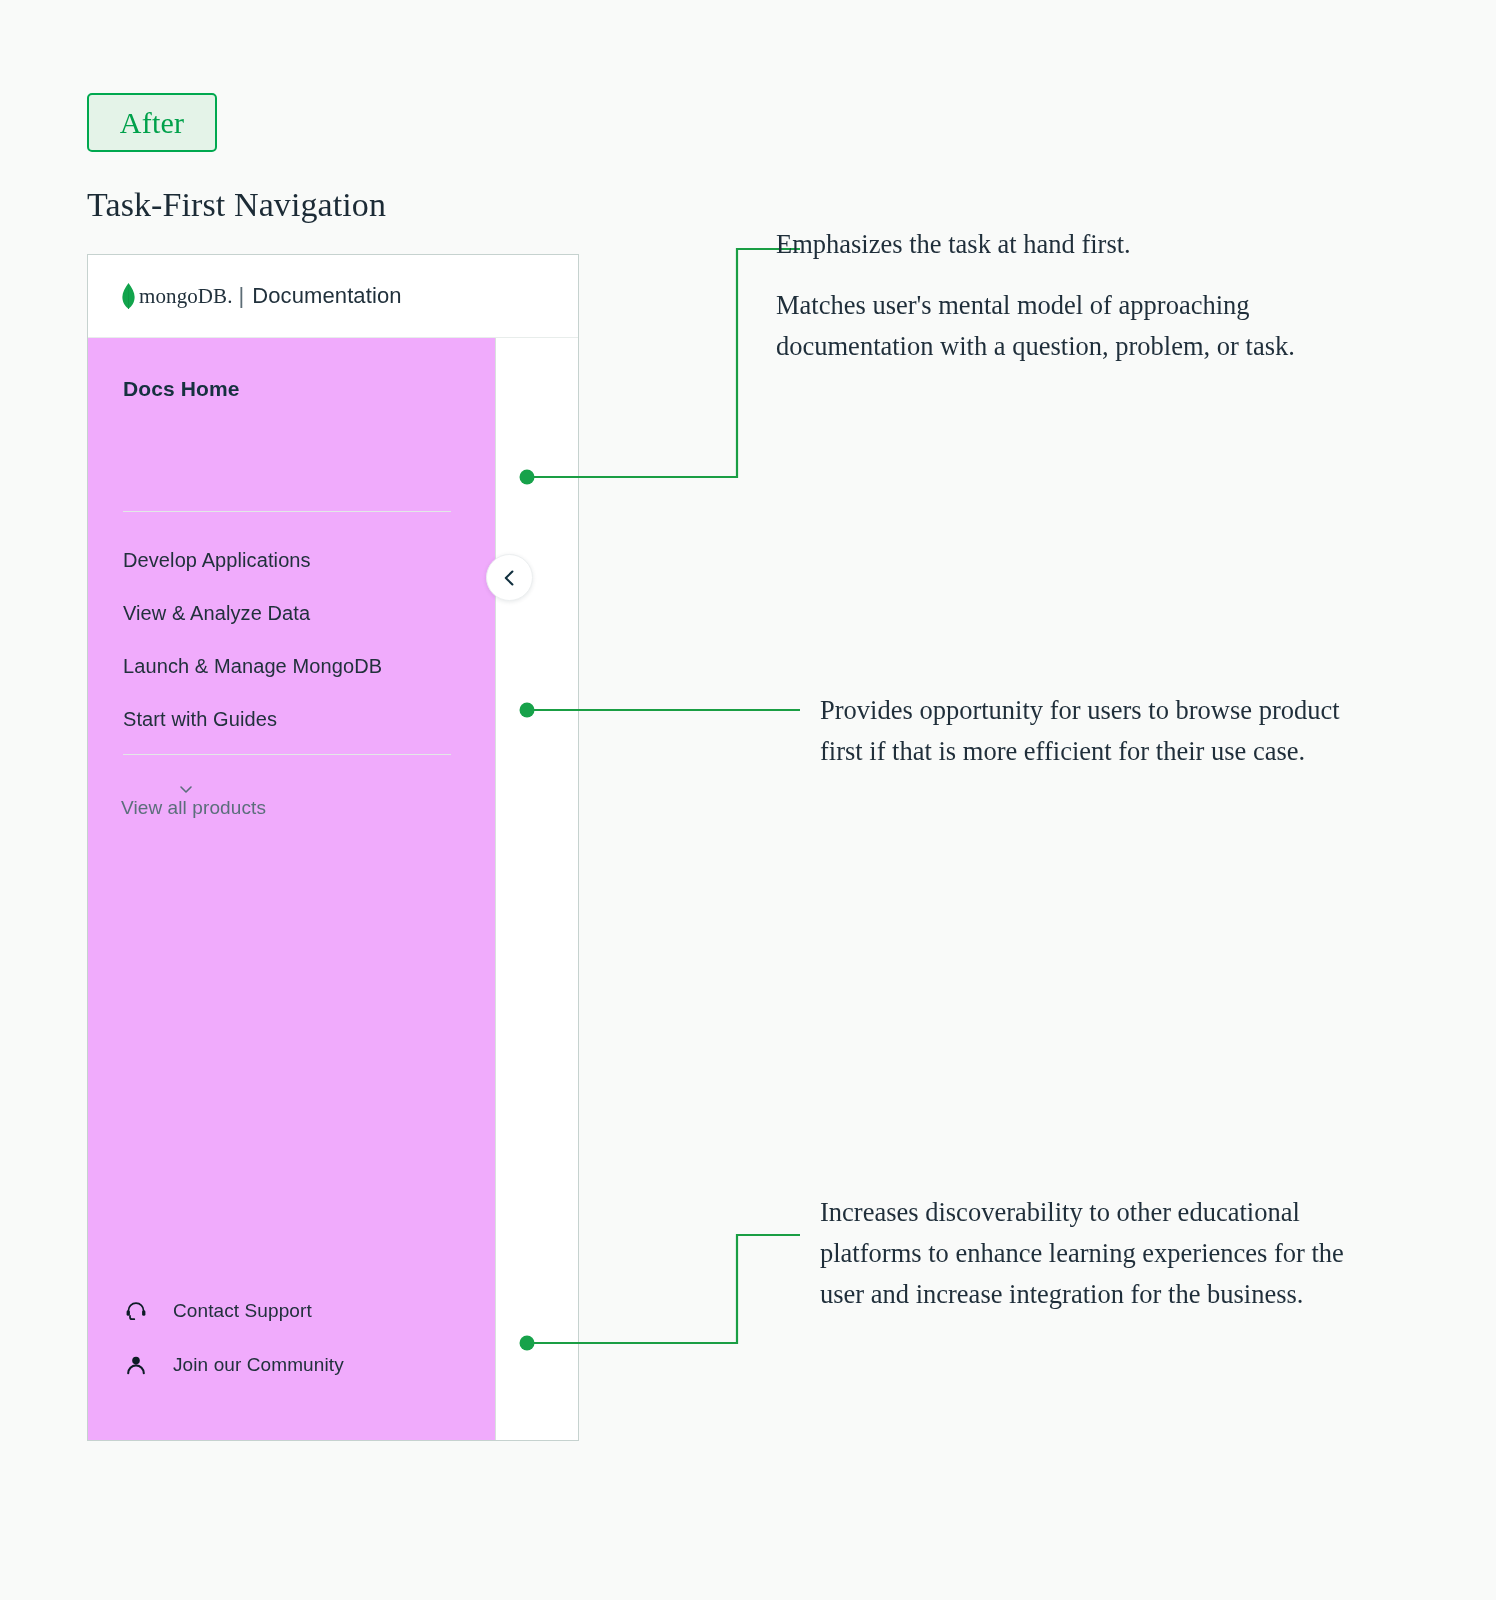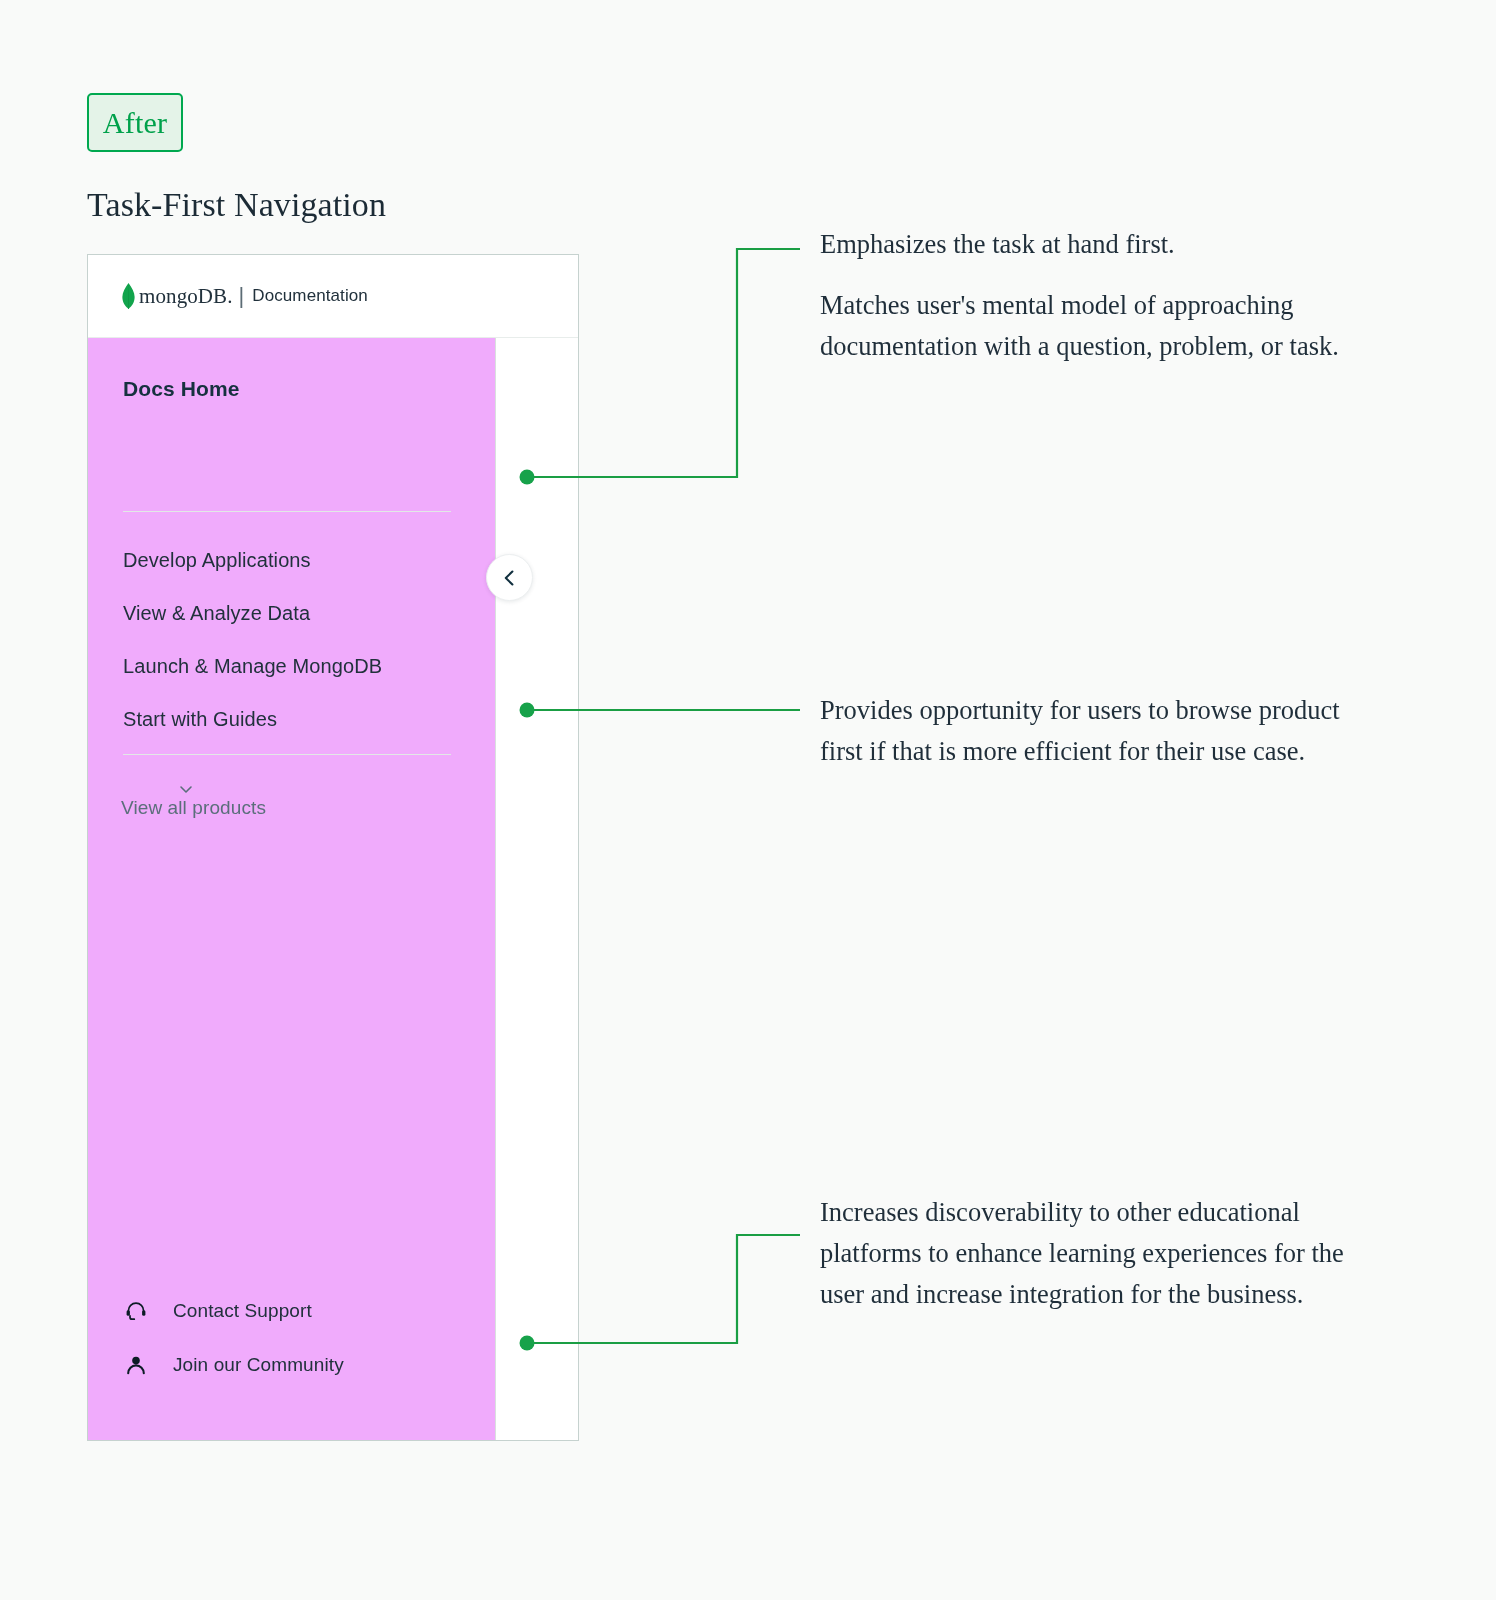--- a/index.html
+++ b/index.html
@@ -13,21 +13,21 @@
     font-family: "Liberation Sans", sans-serif;
     position: relative;
     overflow: hidden;
   }
 
   
   .badge {
     position: absolute;
     left: 87px;
     top: 93px;
-    width: 96px;
+    width: 130px;
     height: 59px;
     box-sizing: border-box;
     border: 2px solid #00a84f;
     border-radius: 5px;
     background: #e4f3e8;
     display: flex;
     align-items: center;
     justify-content: center;
     font-family: "Liberation Serif", serif;
     font-size: 30px;
@@ -93,21 +93,21 @@
   }
   .brand-sep {
     font-family: "Liberation Sans", sans-serif;
     font-size: 22px;
     color: #5c6c75;
     margin: 0 8px 0 6px;
     font-weight: 300;
   }
   .brand-doc {
     font-family: "Liberation Sans", sans-serif;
-    font-size: 17px;
+    font-size: 22px;
     color: #21313c;
     letter-spacing: 0.1px;
   }
 
   
   .panel-body {
     position: absolute;
     left: 0;
     top: 83px;
     right: 0;
@@ -247,21 +247,21 @@
     position: absolute;
     font-family: "Liberation Serif", serif;
     font-size: 26.5px;
     line-height: 41px;
     color: #1f2e3a;
     width: 545px;
   }
   .annotation p { margin: 0 0 20px 0; }
   .annotation p:last-child { margin-bottom: 0; }
 
-  .ann-1 { left: 820px; top: 224px; }
+  .ann-1 { left: 776px; top: 224px; }
   .ann-2 { left: 820px; top: 690px; }
   .ann-3 { left: 820px; top: 1192px; width: 560px; }
 </style>
 </head>
 <body>
 
 <div class="badge">
   <span>After</span>
 </div>
 

